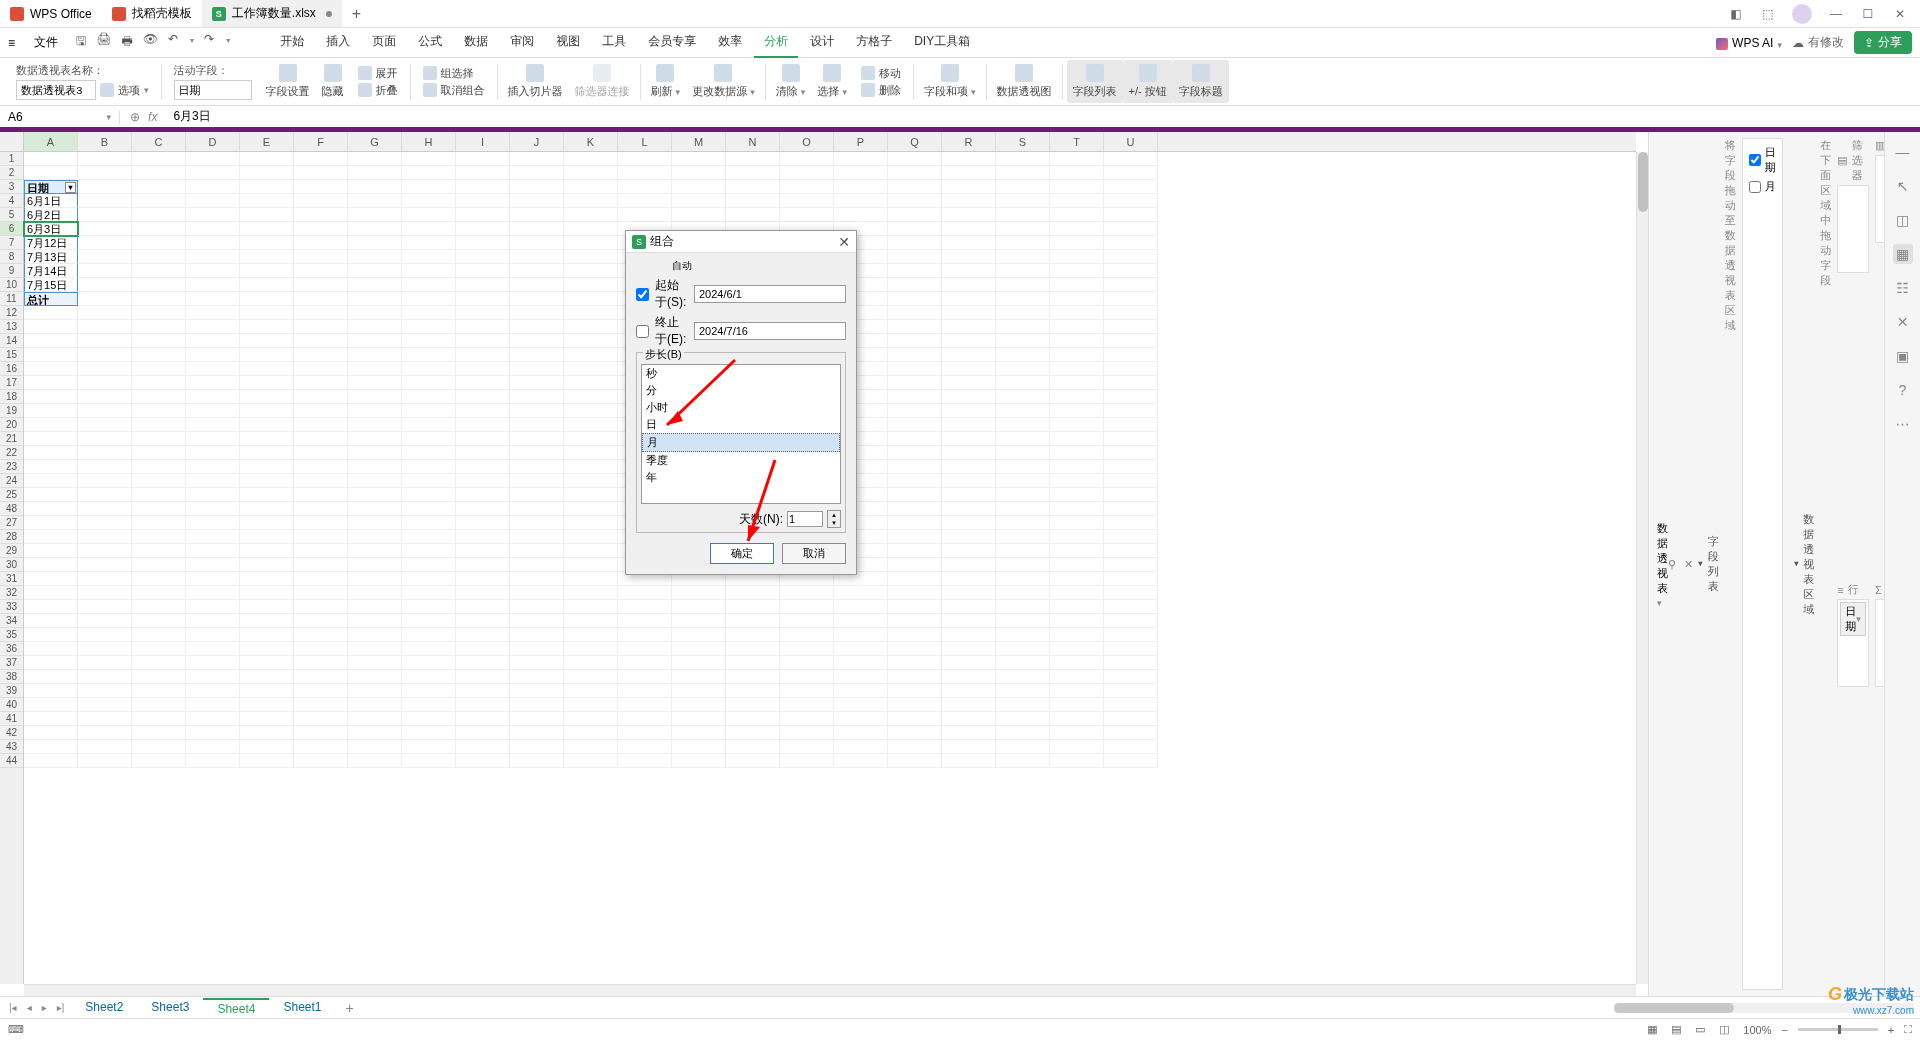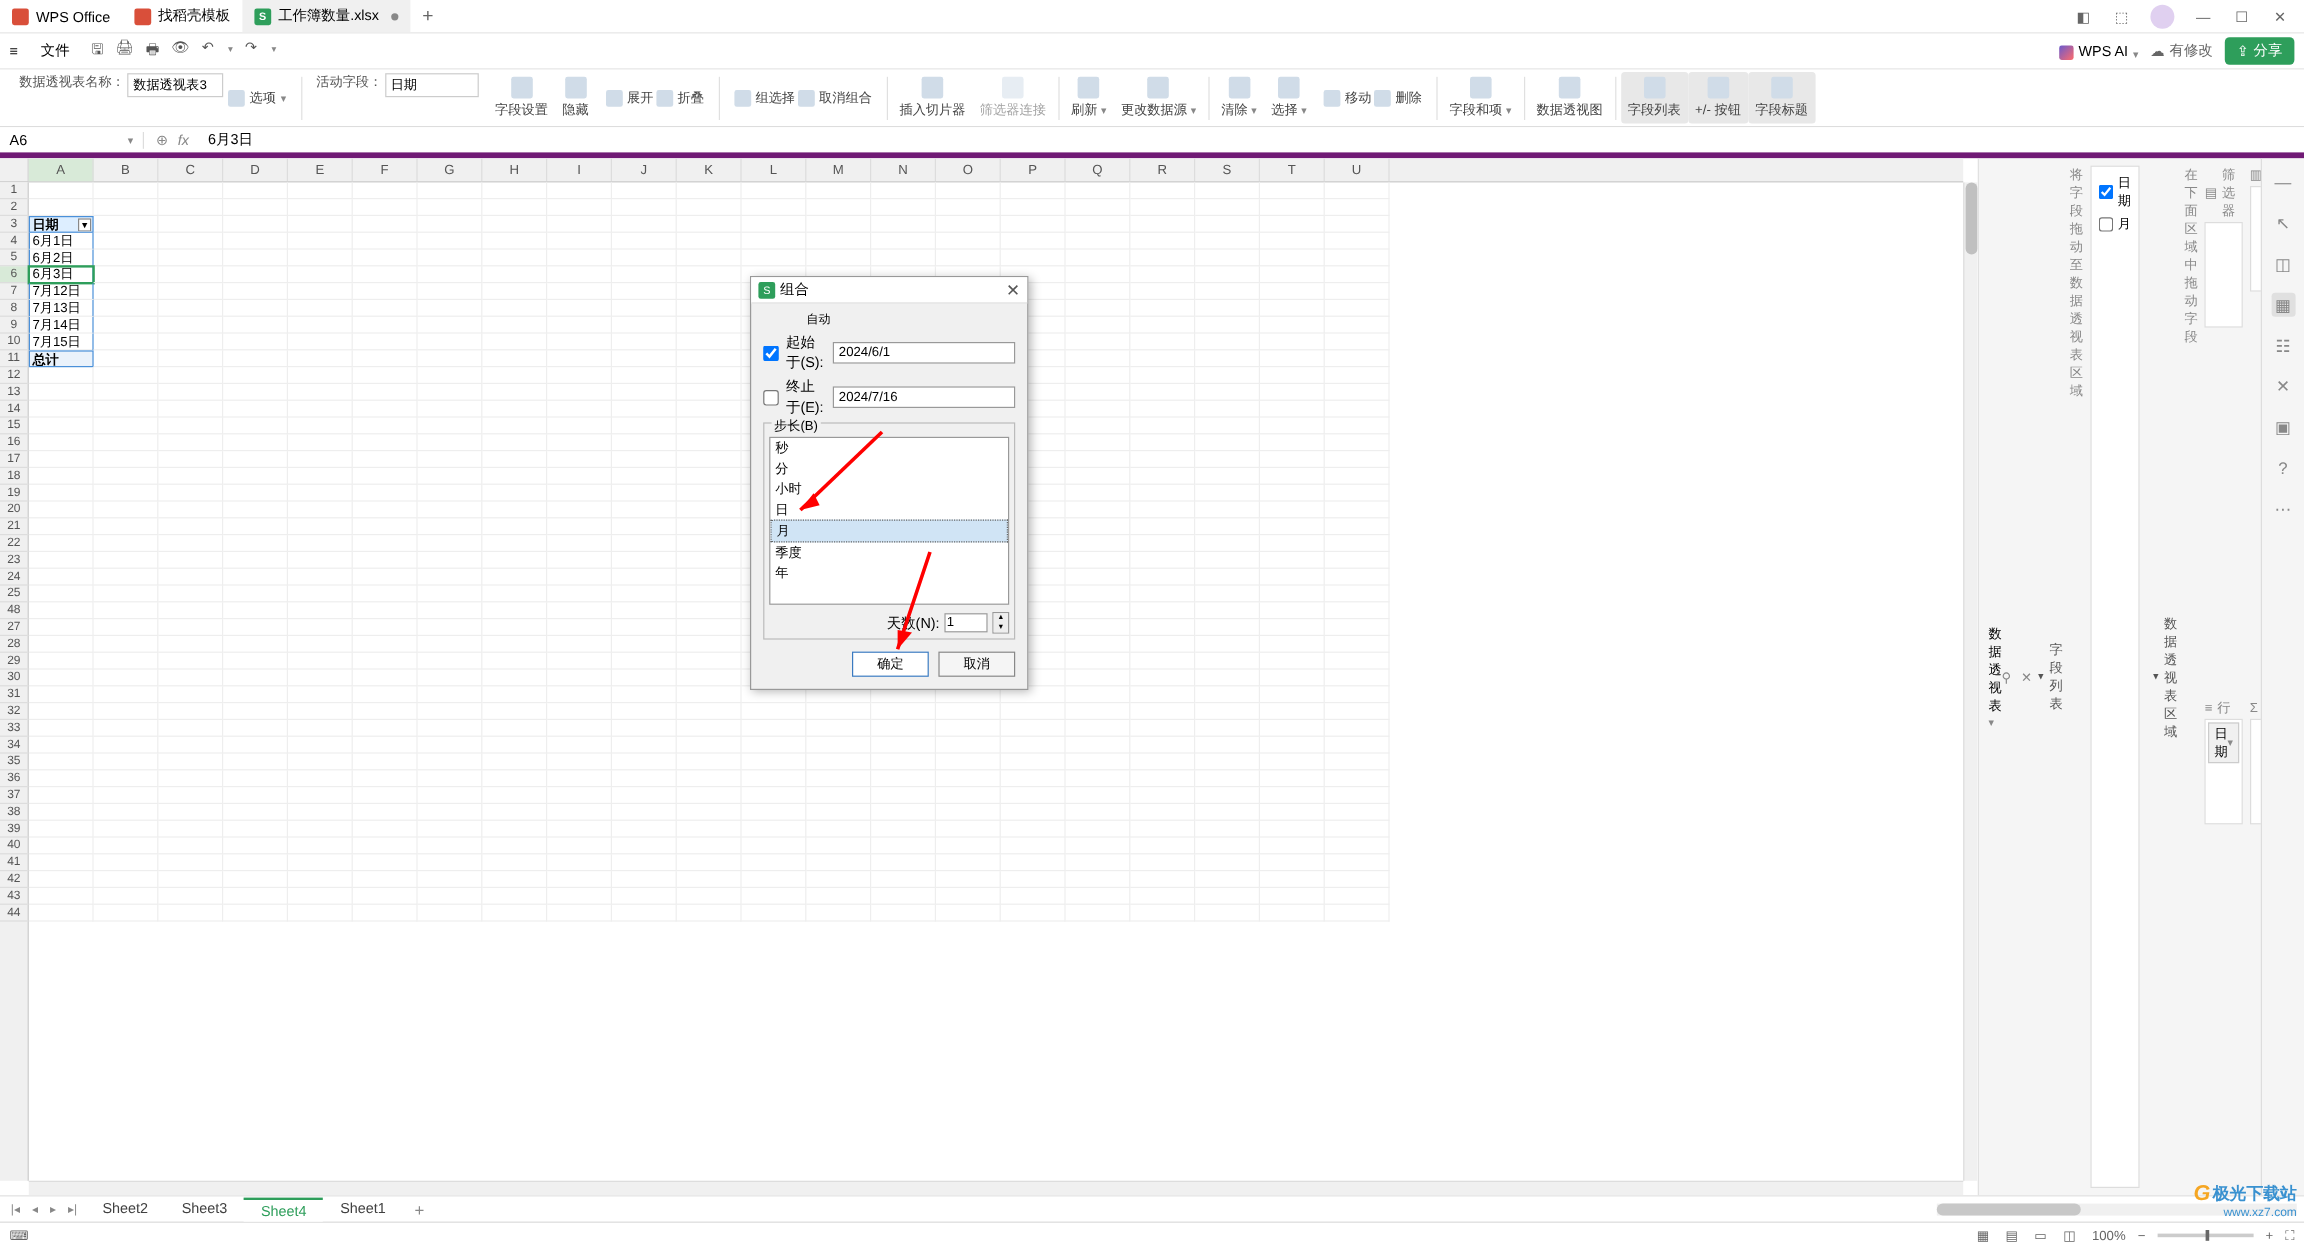--- a/index.html
+++ b/index.html
@@ -30,21 +30,21 @@
 .tab { padding: 6px 10px; cursor: pointer; color: #333; }
 .tab.active { color: #2e9e5b; border-bottom: 2px solid #2e9e5b; }
 .menubar-right { margin-left: auto; display: flex; align-items: center; gap: 10px; }
 .ai-badge { display:flex; align-items:flex-end; gap:4px;}
 .ai-ic { width:12px;height:12px; background:linear-gradient(135deg,#6a5acd,#ff6b6b); border-radius:2px;}
 .share-btn { background: #2e9e5b; color: #fff; padding: 3px 10px; border-radius: 4px; display:flex; align-items:center; gap:4px;}
 .edit-badge { display:flex; align-items:center; gap:4px; color:#666;}
 
 
 .ribbon { height: 48px; background: #fff; display: flex; align-items: center; padding: 0 8px; border-bottom: 1px solid #ddd; gap: 0; }
-.rgroup { display: flex; flex-direction: row; gap: 2px; padding: 0 8px; height: 42px; justify-content: center;}
+.rgroup { display: flex; flex-direction: column; gap: 2px; padding: 0 8px; height: 42px; justify-content: center;}
 .rsep { width: 1px; height: 36px; background: #e0e0e0; margin: 0 4px; }
 .rlabel { font-size: 11px; color: #555; }
 .rinput { border: 1px solid #ccc; padding: 2px 4px; font-size: 11px; width: 80px; height: 20px; font-family: Liberation Mono, monospace; }
 .rbtn { display: flex; flex-direction: column; align-items: center; gap: 2px; padding: 2px 6px; cursor: pointer; font-size: 11px; color: #444; }
 .rbtn-row { display:flex; align-items:center; gap:4px; font-size:11px; color:#444; cursor:pointer;}
 .ric { width:18px; height:18px; background:#d0dce8; border-radius:2px; }
 .ric-sm { width:14px; height:14px; background:#d0dce8; border-radius:2px;}
 .rbtn.hl { background:#e8e8e8; border-radius:3px; padding:4px 6px;}
 .dd { font-size:9px; color:#888;}
 
@@ -95,21 +95,21 @@
 .area-chip { background:#f0f0f0; border:1px solid #ccc; padding:1px 4px; display:flex; justify-content:space-between; align-items:center; font-size:11px;}
 
 
 .rsidebar { width: 36px; background:#f5f5f5; border-left:1px solid #ddd; display:flex; flex-direction:column; align-items:center; gap:14px; padding-top:10px;}
 .rsb-ic { width:20px; height:20px; color:#888; cursor:pointer; display:flex; align-items:center; justify-content:center; font-size:14px;}
 .rsb-ic.active-ic { background:#e0e0e0; border-radius:3px; padding:2px;}
 
 
 .sheetbar { height: 22px; background:#fff; border-top:1px solid #ddd; display:flex; align-items:center; padding: 0 6px; gap:4px;}
 .st-nav { color:#888; cursor:pointer; padding:0 3px; font-size:10px;}
-.st-tab { padding: 2px 14px; cursor:pointer; color:#404040; font-size:12px;}
+.st-tab { padding: 2px 14px; cursor:pointer; color:#0369a1; font-size:12px;}
 .st-tab.active { background:#fff; color:#2e9e5b; font-weight:500; border-top:2px solid #2e9e5b;}
 .st-add { color:#888; padding:0 6px; font-size:14px;}
 .sheetbar-scroll { margin-left:auto; width:300px; height:10px; background:#f0f0f0; position:relative;}
 .sheetbar-thumb { position:absolute; left:0; width:120px; height:10px; background:#c8c8c8; border-radius:5px;}
 
 
 .statusbar { height:22px; background:#fff; border-top:1px solid #ddd; display:flex; align-items:center; padding:0 8px; font-size:11px; color:#666;}
 .sb-right { margin-left:auto; display:flex; align-items:center; gap:10px;}
 .sb-ic { width:14px; height:14px; cursor:pointer;}
 .zoom-slider { width:80px; height:3px; background:#ccc; position:relative;}
@@ -188,20 +188,36 @@
       <span>🖫</span>
       <span>🖨</span>
       <span>🖶</span>
       <span>👁</span>
       <span>↶</span>
       <span class="chev"></span>
       <span>↷</span>
       <span class="chev"></span>
     </div>
   </div>
+  <div class="tabs" id="ribbon-tabs">
+      <div class="tab">开始</div>
+      <div class="tab">插入</div>
+      <div class="tab">页面</div>
+      <div class="tab">公式</div>
+      <div class="tab">数据</div>
+      <div class="tab">审阅</div>
+      <div class="tab">视图</div>
+      <div class="tab">工具</div>
+      <div class="tab">会员专享</div>
+      <div class="tab">效率</div>
+      <div class="tab active">分析</div>
+      <div class="tab">设计</div>
+      <div class="tab">方格子</div>
+      <div class="tab">DIY工具箱</div>
+    </div>
   <div class="menubar-right">
     <div class="ai-badge">
       <span class="ai-ic"></span>
       <span>WPS AI</span>
       <span class="dd">▾</span>
     </div>
     <div class="edit-badge">
       <span>☁</span>
       <span>有修改</span>
     </div>

